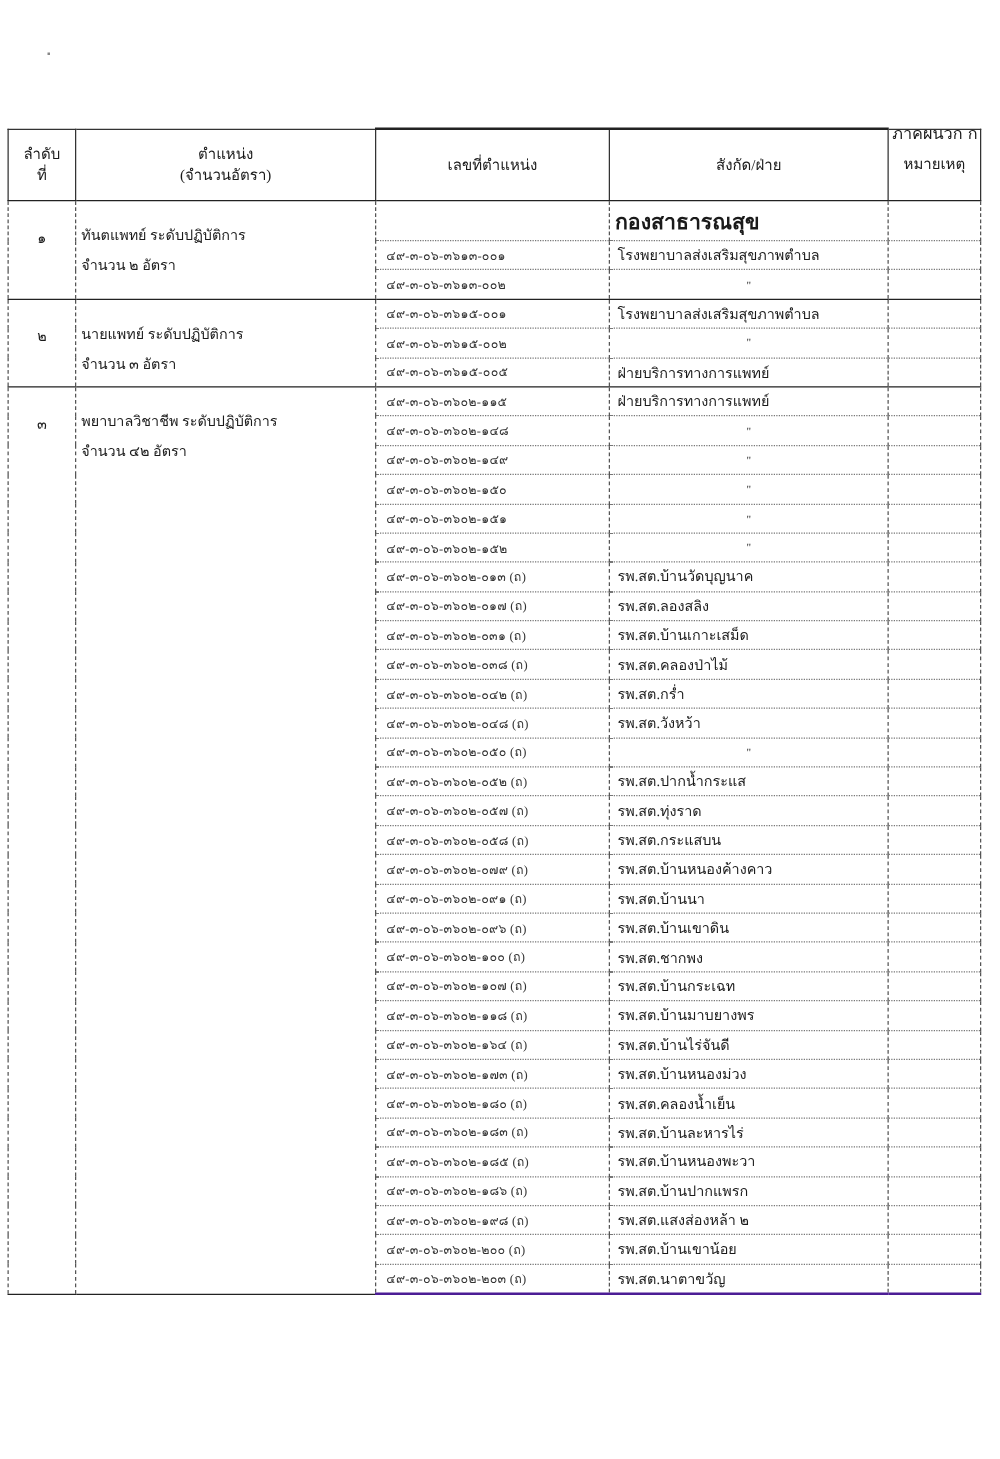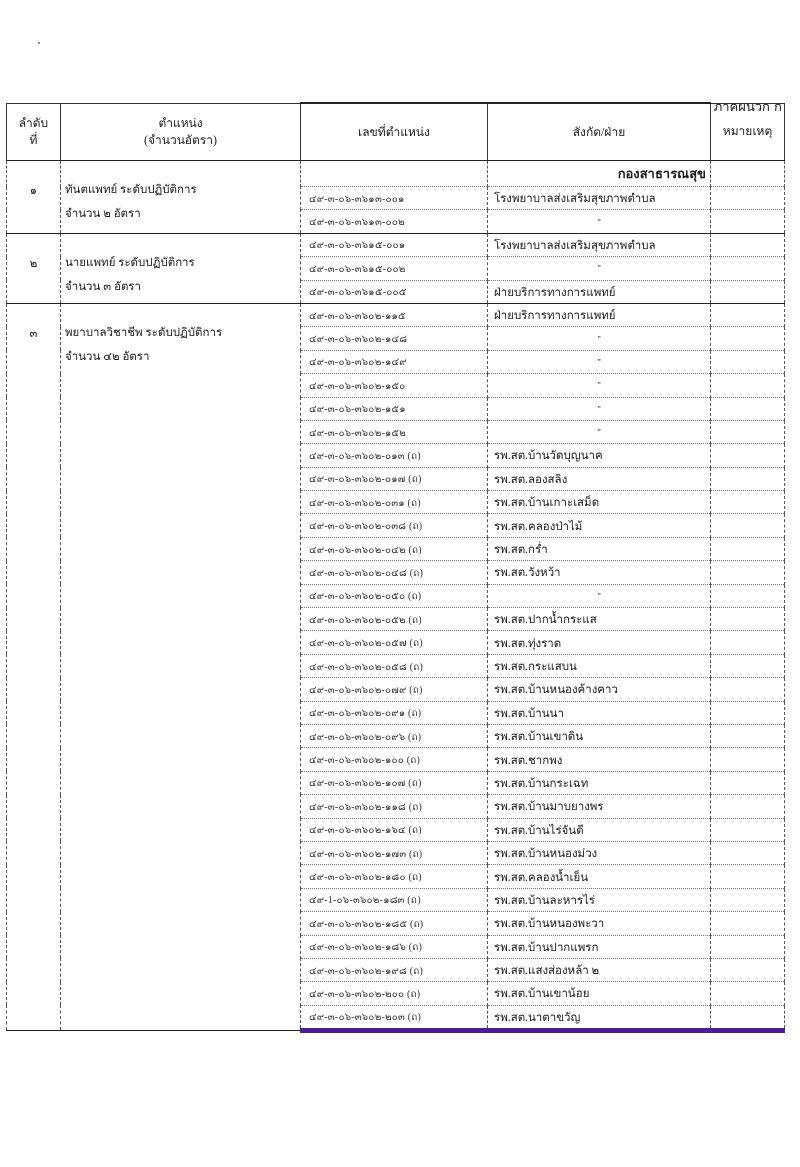--- a/index.html
+++ b/index.html
@@ -19,23 +19,23 @@
   table.grid th.h3, table.grid th.h4 { border-top: 2px solid #222; }
   table.grid td { border-left: 1px dashed #555; border-right: 1px dashed #555;
                   border-bottom: 1px dotted #777; height: 18.4px; padding: 2px 4px;
                   vertical-align: middle; white-space: nowrap; overflow: hidden; }
   table.grid td.seq { text-align: center; border-bottom: none; vertical-align: top; padding-top: 20px; }
   table.grid td.pos { vertical-align: top; padding-top: 16px; line-height: 24px; border-bottom: none; }
   table.grid tr.grp-end td { border-bottom: 1.5px solid #222; margin-left: 41px; }
   table.grid td.num { color: #333; letter-spacing: 0.2px; font-size: 10px; padding-left: 8px; }
   table.grid td.unit { padding-left: 6px; }
   table.grid td.ditto { text-align: center; font-size: 9px; }
-  table.grid td.dept-title { text-align: right; font-weight: bold; font-size: 13px; }
+  table.grid td.dept-title { text-align: left; font-weight: bold; font-size: 17px; }
   table.grid td.note { }
-  table.grid tr.last td { border-bottom: 5px solid #4c1d95; }
+  table.grid tr.last td { border-bottom: 2px solid #4c1d95; }
 </style>
 </head>
 <body>
 
 <div class="speck"></div>
 <div class="annex">ภาคผนวก ก</div>
 
 <table class="grid">
   <colgroup>
       <col class="c1">
@@ -224,21 +224,21 @@
         <td class="num">๔๙-๓-๐๖-๓๖๐๒-๑๗๓ (ถ)</td>
         <td class="unit">รพ.สต.บ้านหนองม่วง</td>
         <td class="note"></td>
       </tr>
       <tr>
         <td class="num">๔๙-๓-๐๖-๓๖๐๒-๑๘๐ (ถ)</td>
         <td class="unit">รพ.สต.คลองน้ำเย็น</td>
         <td class="note"></td>
       </tr>
       <tr>
-        <td class="num">๔๙-1-๐๖-๓๖๐๒-๑๘๓ (ถ)</td>
+        <td class="num">๔๙-๓-๐๖-๓๖๐๒-๑๘๓ (ถ)</td>
         <td class="unit">รพ.สต.บ้านละหารไร่</td>
         <td class="note"></td>
       </tr>
       <tr>
         <td class="num">๔๙-๓-๐๖-๓๖๐๒-๑๘๕ (ถ)</td>
         <td class="unit">รพ.สต.บ้านหนองพะวา</td>
         <td class="note"></td>
       </tr>
       <tr>
         <td class="num">๔๙-๓-๐๖-๓๖๐๒-๑๘๖ (ถ)</td>

